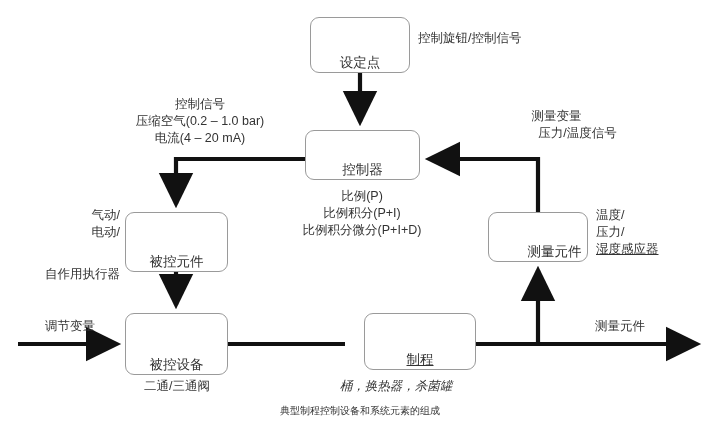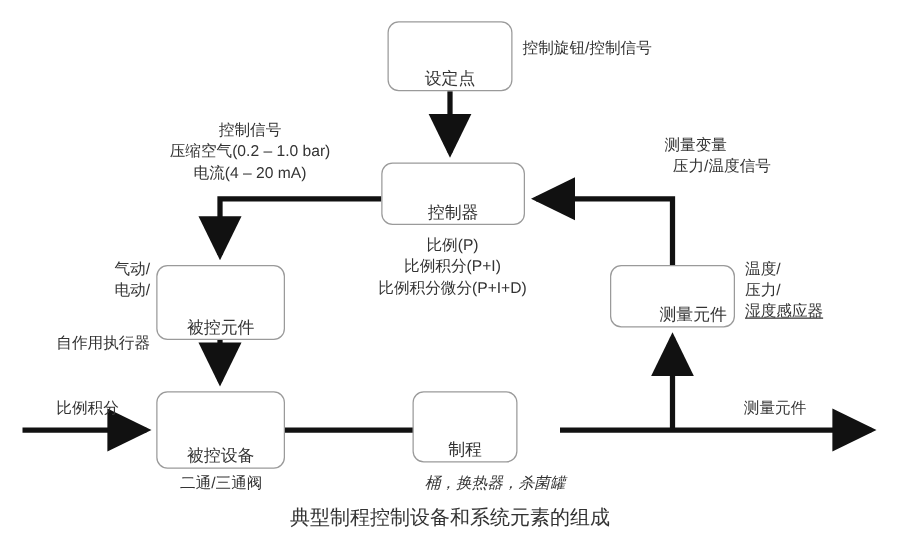--- a/index.html
+++ b/index.html
@@ -30,21 +30,21 @@
     line-height:17px;
     color:#333333;
     white-space:pre;
     z-index:4;
   }
   .lbl.c{text-align:center;}
   .lbl.r{text-align:right;}
   .lbl.l{text-align:left;}
   .caption{
     position:absolute;
-    font-size:16px;
+    font-size:10px;
     color:#333333;
     text-align:center;
     width:100%;
     left:0;
     z-index:4;
   }
 </style>
 </head>
 <body>
 
@@ -89,21 +89,21 @@
   </div>
 
   <div class="box" style="left:488px;top:212px;width:100px;height:50px;padding-left:33px;">
     <span>测量元件</span>
   </div>
 
   <div class="box" style="left:125px;top:313px;width:103px;height:62px;">
     <span>被控设备</span>
   </div>
 
-  <div class="box" style="left:330px;top:313px;width:84px;height:57px;">
+  <div class="box" style="left:364px;top:313px;width:112px;height:57px;text-decoration:underline;">
     <span>制程</span>
   </div>
 
   <div class="lbl l" style="left:418px;top:30px;">控制旋钮/控制信号</div>
 
   <div class="lbl c" style="left:100px;top:96px;width:200px;">控制信号</div>
   <div class="lbl c" style="left:100px;top:113px;width:200px;">压缩空气(0.2 – 1.0 bar)</div>
   <div class="lbl c" style="left:100px;top:130px;width:200px;">电流(4 – 20 mA)</div>
 
   <div class="lbl c" style="left:474px;top:108px;width:165px;">测量变量</div>
@@ -114,21 +114,21 @@
   <div class="lbl c" style="left:272px;top:222px;width:180px;text-align:center;">比例积分微分(P+I+D)</div>
 
   <div class="lbl r" style="left:0px;top:207px;width:120px;">气动/</div>
   <div class="lbl r" style="left:0px;top:224px;width:120px;">电动/</div>
   <div class="lbl r" style="left:0px;top:241px;width:120px;margin-top:25px;">自作用执行器</div>
 
   <div class="lbl l" style="left:596px;top:207px;">温度/</div>
   <div class="lbl l" style="left:596px;top:224px;">压力/</div>
   <div class="lbl l" style="left:596px;top:241px;text-decoration:underline;">湿度感应器</div>
 
-  <div class="lbl c" style="left:20px;top:318px;width:100px;">比例积分</div>
+  <div class="lbl c" style="left:20px;top:318px;width:100px;">调节变量</div>
 
   <div class="lbl c" style="left:112px;top:378px;width:130px;">二通/三通阀</div>
 
   <div class="lbl c" style="left:306px;top:378px;width:180px;font-style:italic;">桶，换热器，杀菌罐</div>
 
   <div class="lbl c" style="left:560px;top:318px;width:120px;">测量元件</div>
 
   <div class="caption" style="top:404px;">典型制程控制设备和系统元素的组成</div>
 
 </div>

